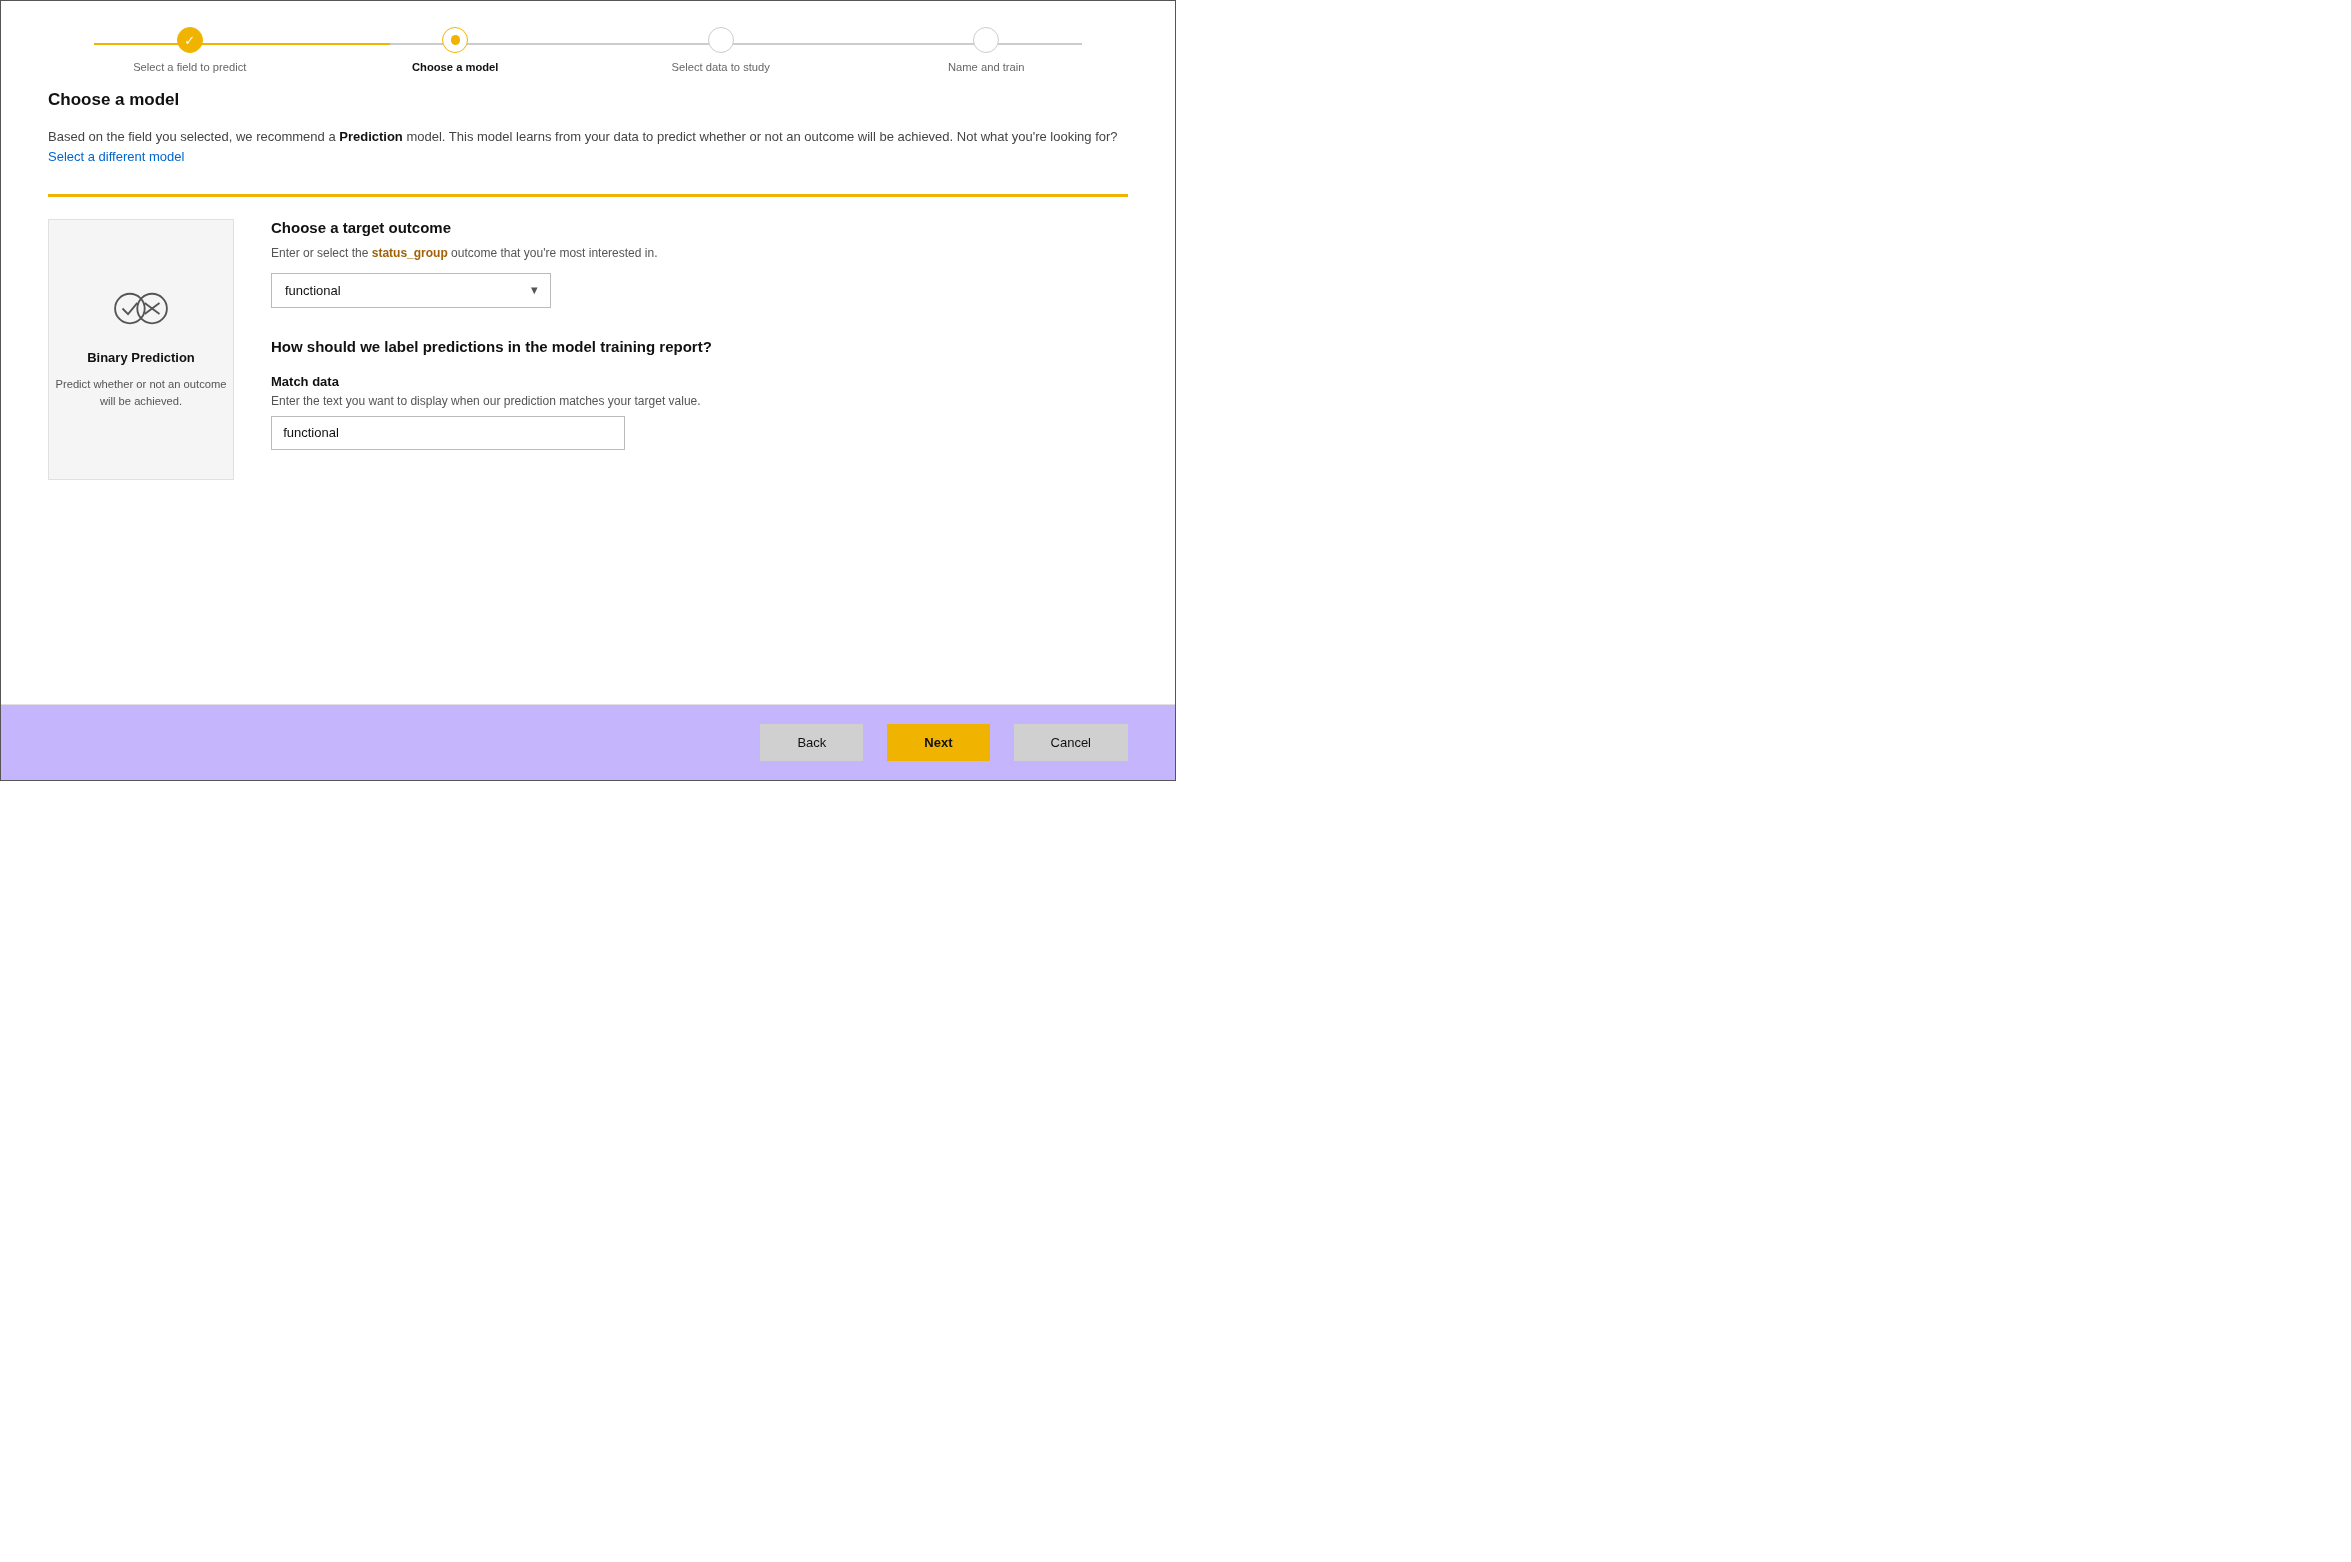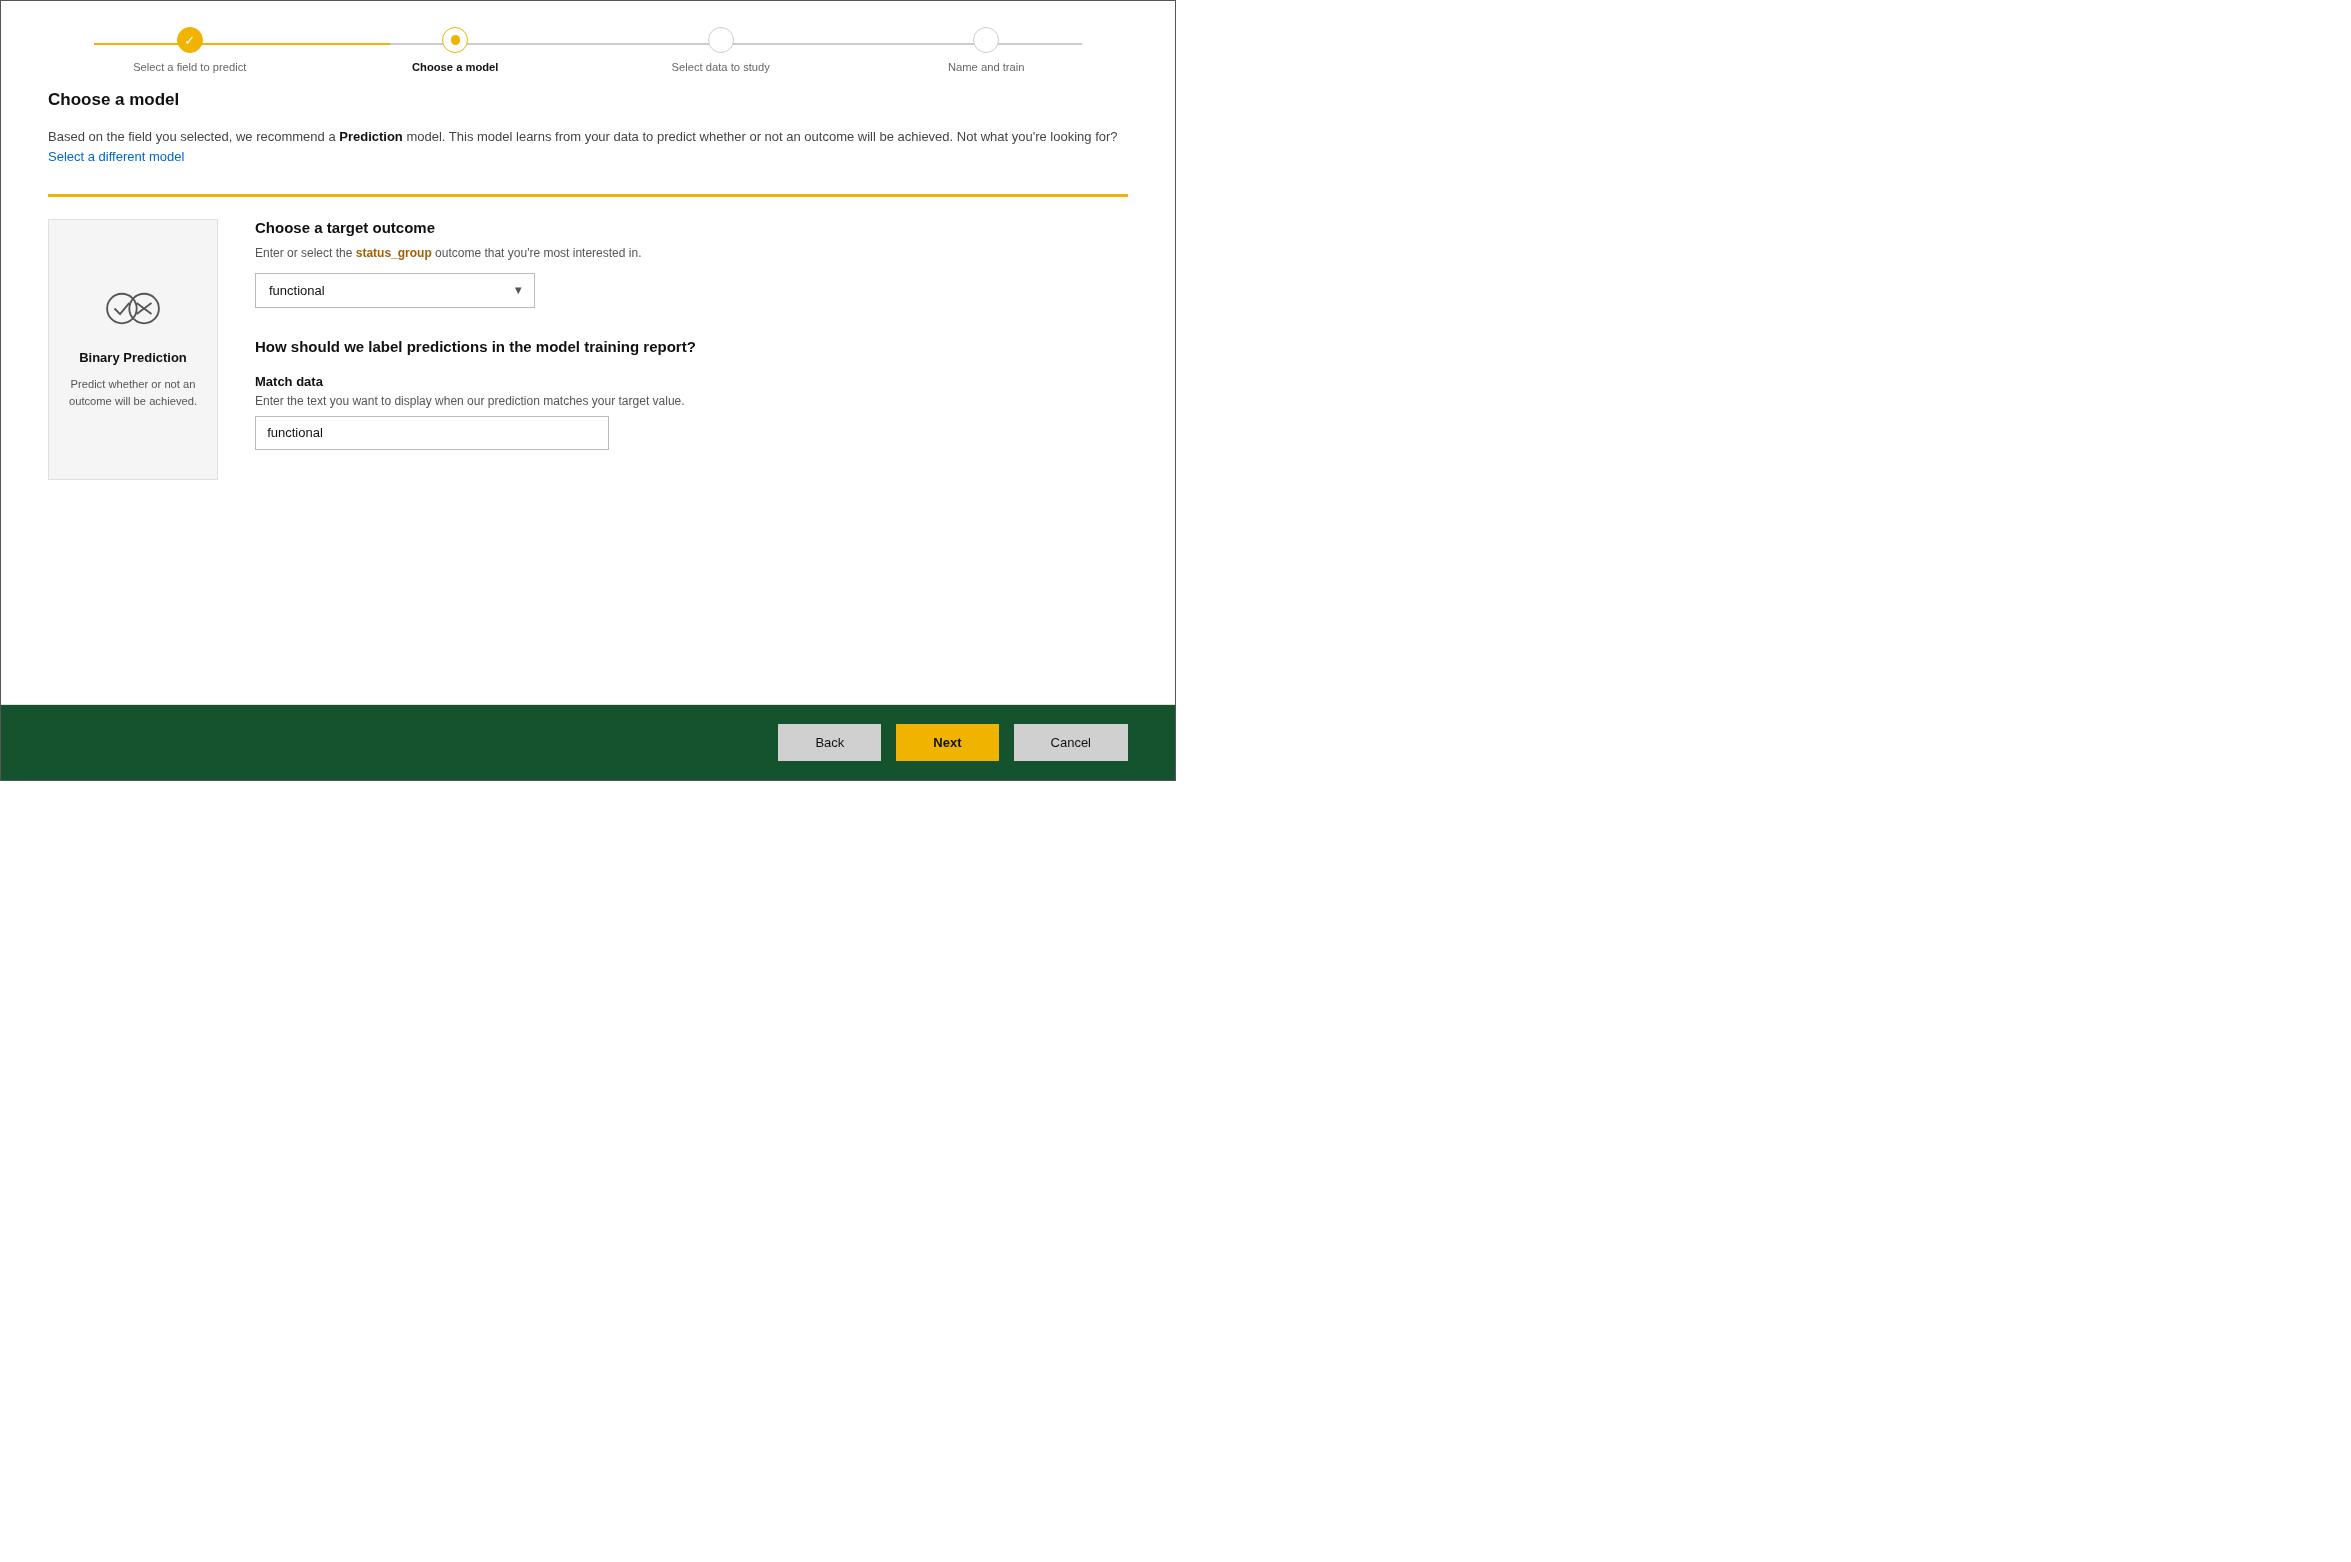--- a/index.html
+++ b/index.html
@@ -121,21 +121,21 @@
 
     
     .main-layout {
       display: flex;
       gap: 37px;
       align-items: flex-start;
     }
 
     
     .binary-card {
-      width: 170px;
+      width: 186px;
       min-height: 261px;
       background: #f5f5f5;
       border: 0.9px solid #e0e0e0;
       display: flex;
       flex-direction: column;
       align-items: center;
       justify-content: center;
       padding: 28px 4px;
       flex-shrink: 0;
     }
@@ -237,23 +237,23 @@
     }
 
     
     .bottom-bar {
       position: absolute;
       bottom: 0;
       left: 0;
       right: 0;
       display: flex;
       justify-content: flex-end;
-      gap: 15px;
+      gap: 24px;
       padding: 18.6px 47px;
-      background: #14532d;
+      background: #c4b5fd;
       border-top: 0.9px solid #e0e0e0;
     }
     .btn {
       padding: 11.2px 37px;
       font-size: 13px;
       cursor: pointer;
       border: none;
       font-family: inherit;
     }
     .btn-back {

